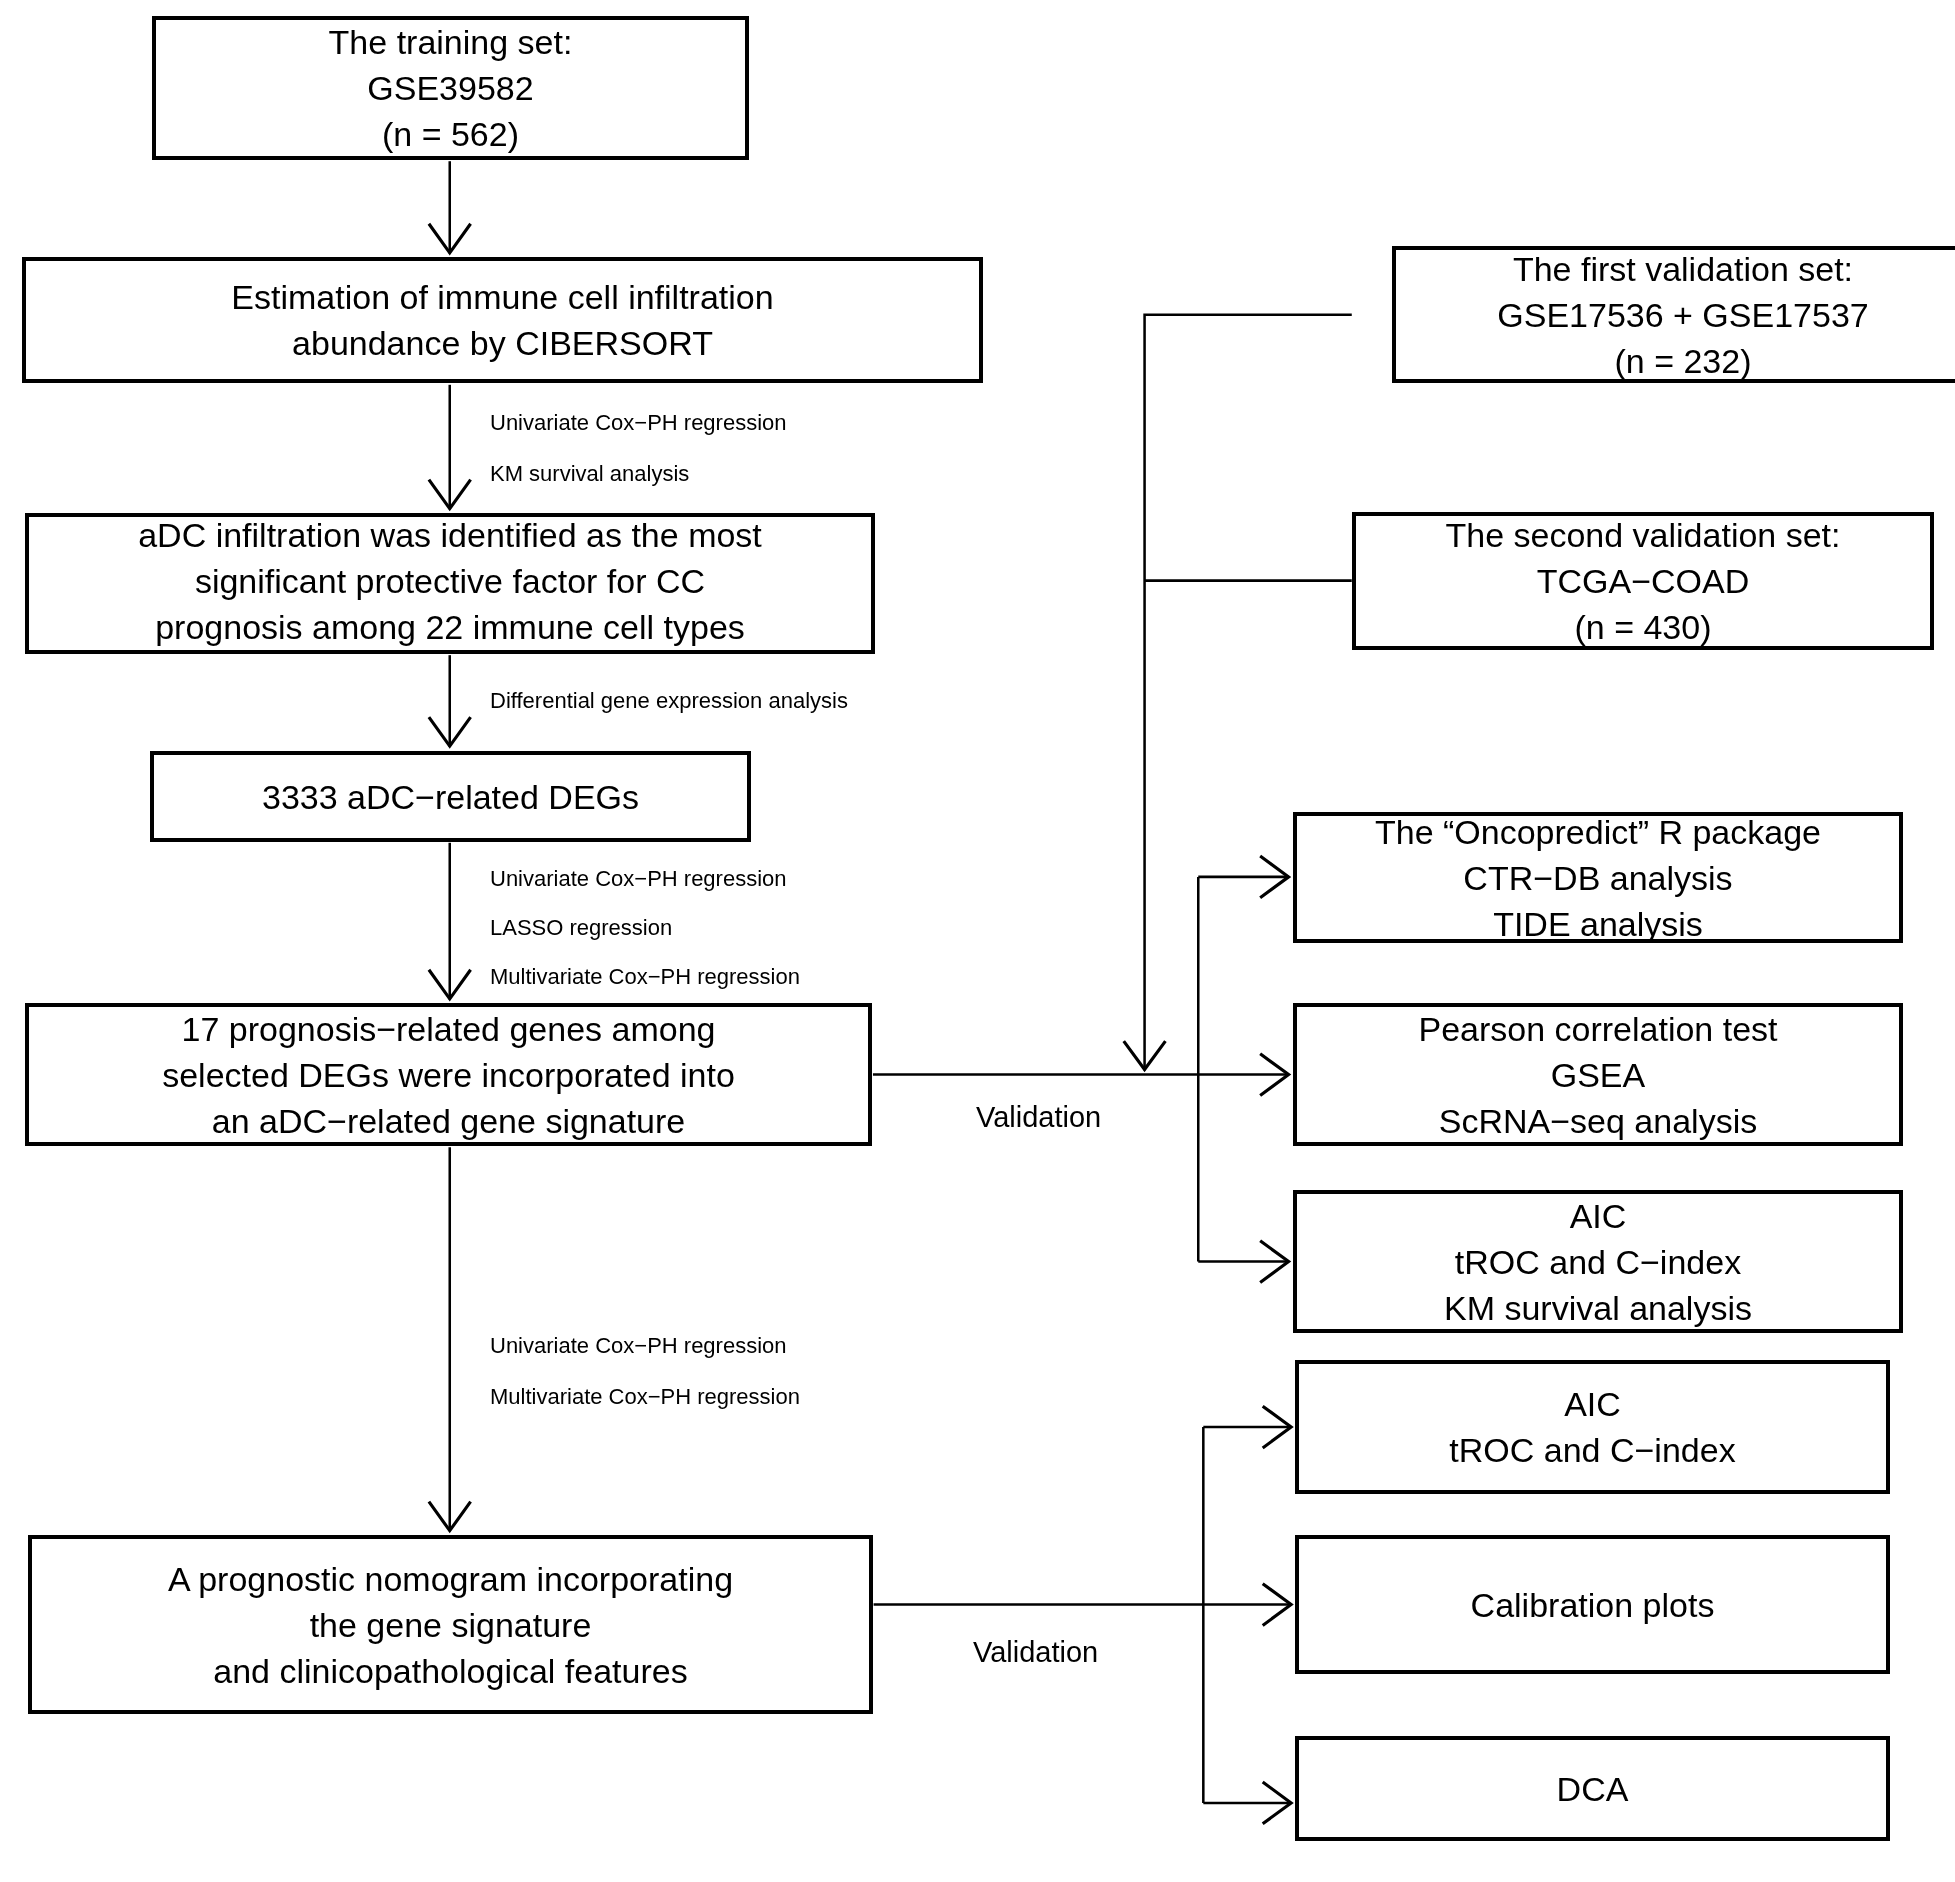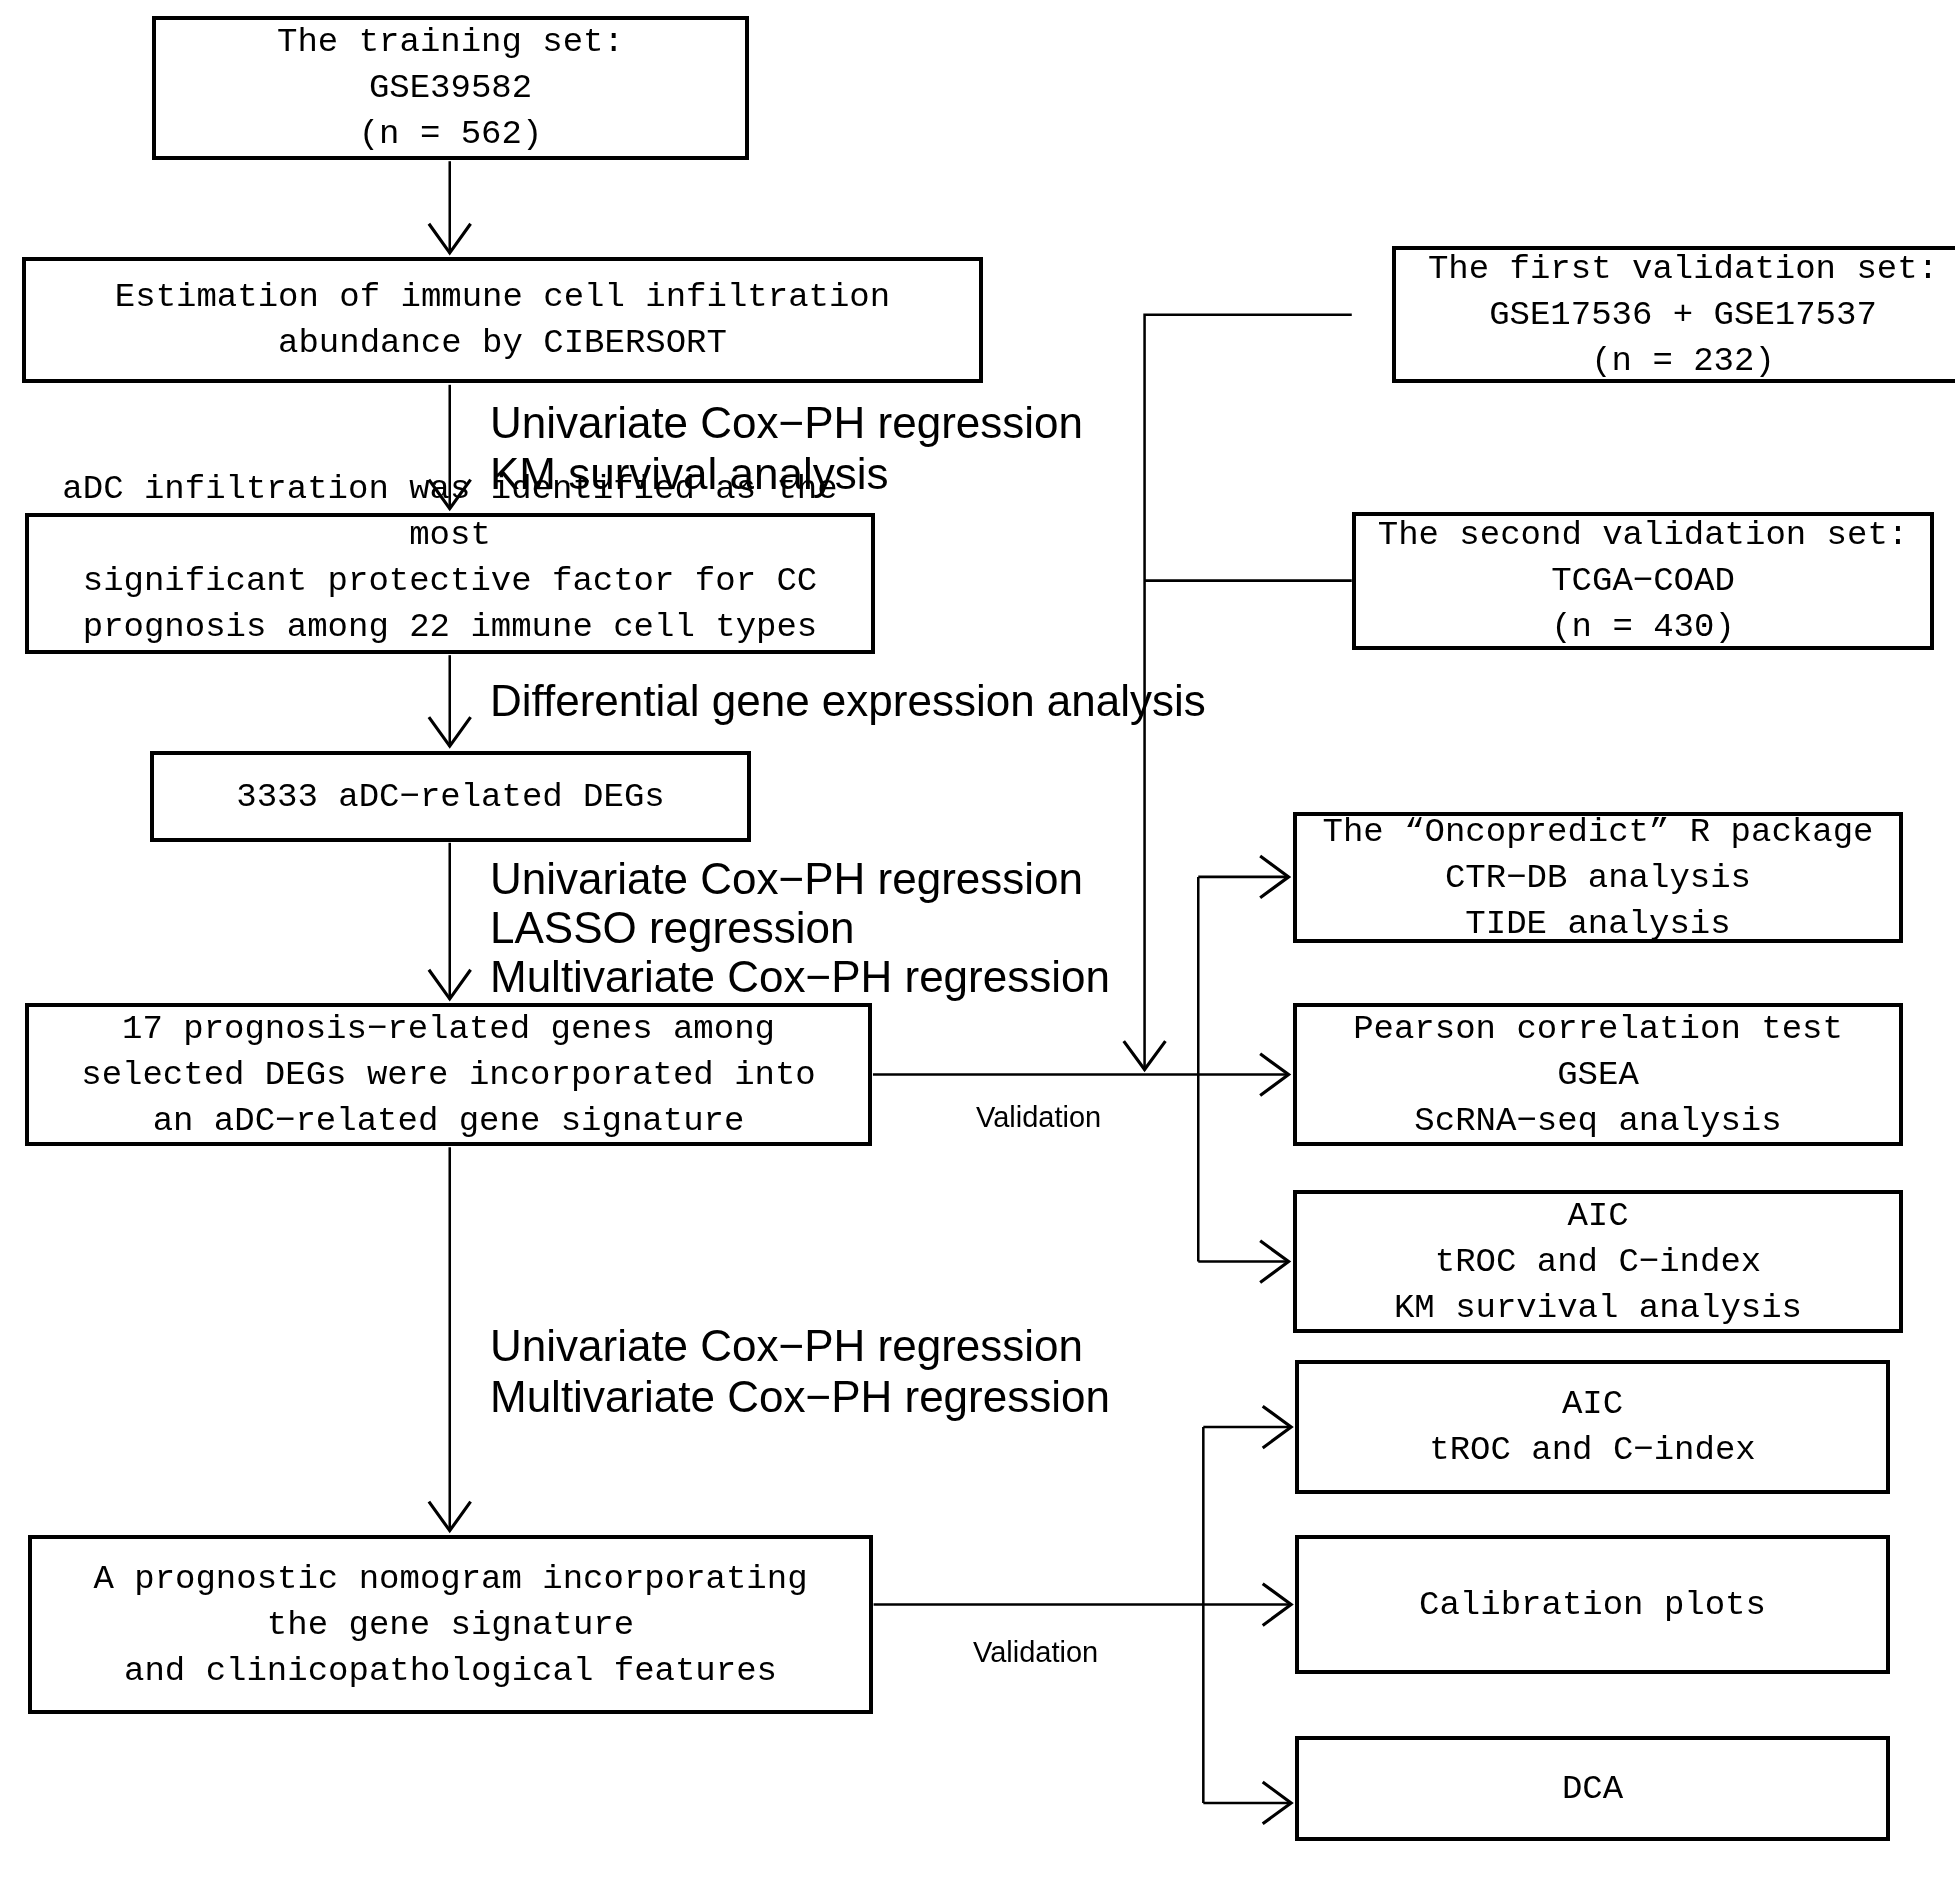--- a/index.html
+++ b/index.html
@@ -12,31 +12,30 @@
     overflow:hidden;
   }
   #connectors{position:absolute;left:0;top:0;width:1955px;height:1882px;}
   .box{
     position:absolute;
     box-sizing:border-box;
     border:4.4px solid #000000;
     background:#ffffff;
     display:flex;align-items:center;justify-content:center;
     text-align:center;
-    font-family:Liberation Mono, monospace;
   }
   .txt{
     white-space:pre-line;
     font-size:34px;
     line-height:46px;
   }
   .flowlabel{
     position:absolute;
     white-space:pre-line;
-    font-size:44px;
+    font-size:22px;
     line-height:51px;
     text-align:left;
   }
   .vallabel{
     position:absolute;
     white-space:pre;
     font-size:29px;
     line-height:39px;
   }
   path{stroke:#000000;stroke-width:4;fill:none;}

